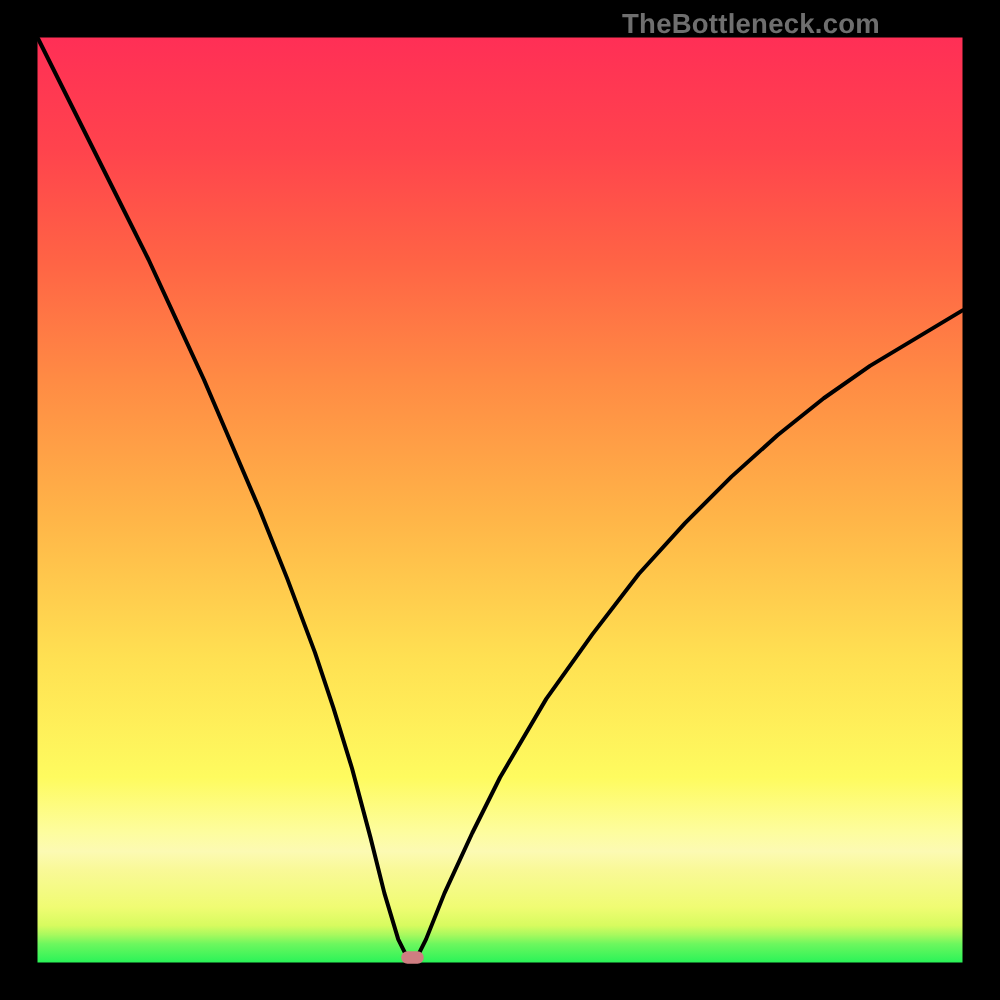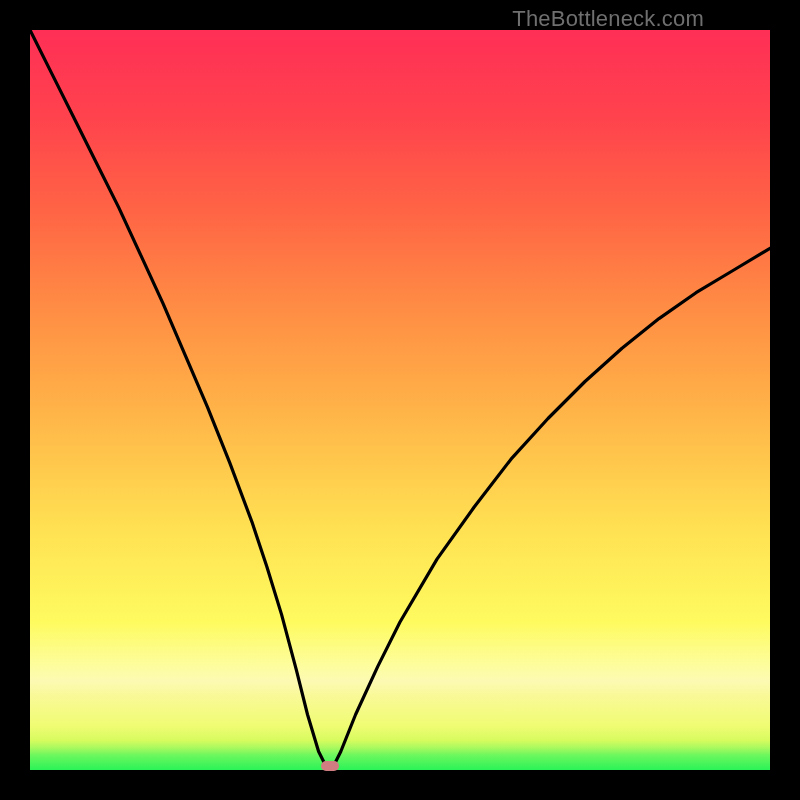--- a/index.html
+++ b/index.html
@@ -9,20 +9,21 @@
     height: 800px;
     overflow: hidden;
     background: #000;
     font-family: Arial, Helvetica, sans-serif;
   }
   .frame {
     position: absolute;
     left: 0; top: 0;
     width: 712px; height: 800px;
     background: #000;
+    font-weight: bold;
   }
   .plot-area {
     position: absolute;
     left: 30px;
     top: 30px;
     width: 740px;
     height: 740px;
     
     background: linear-gradient(
       to top,

